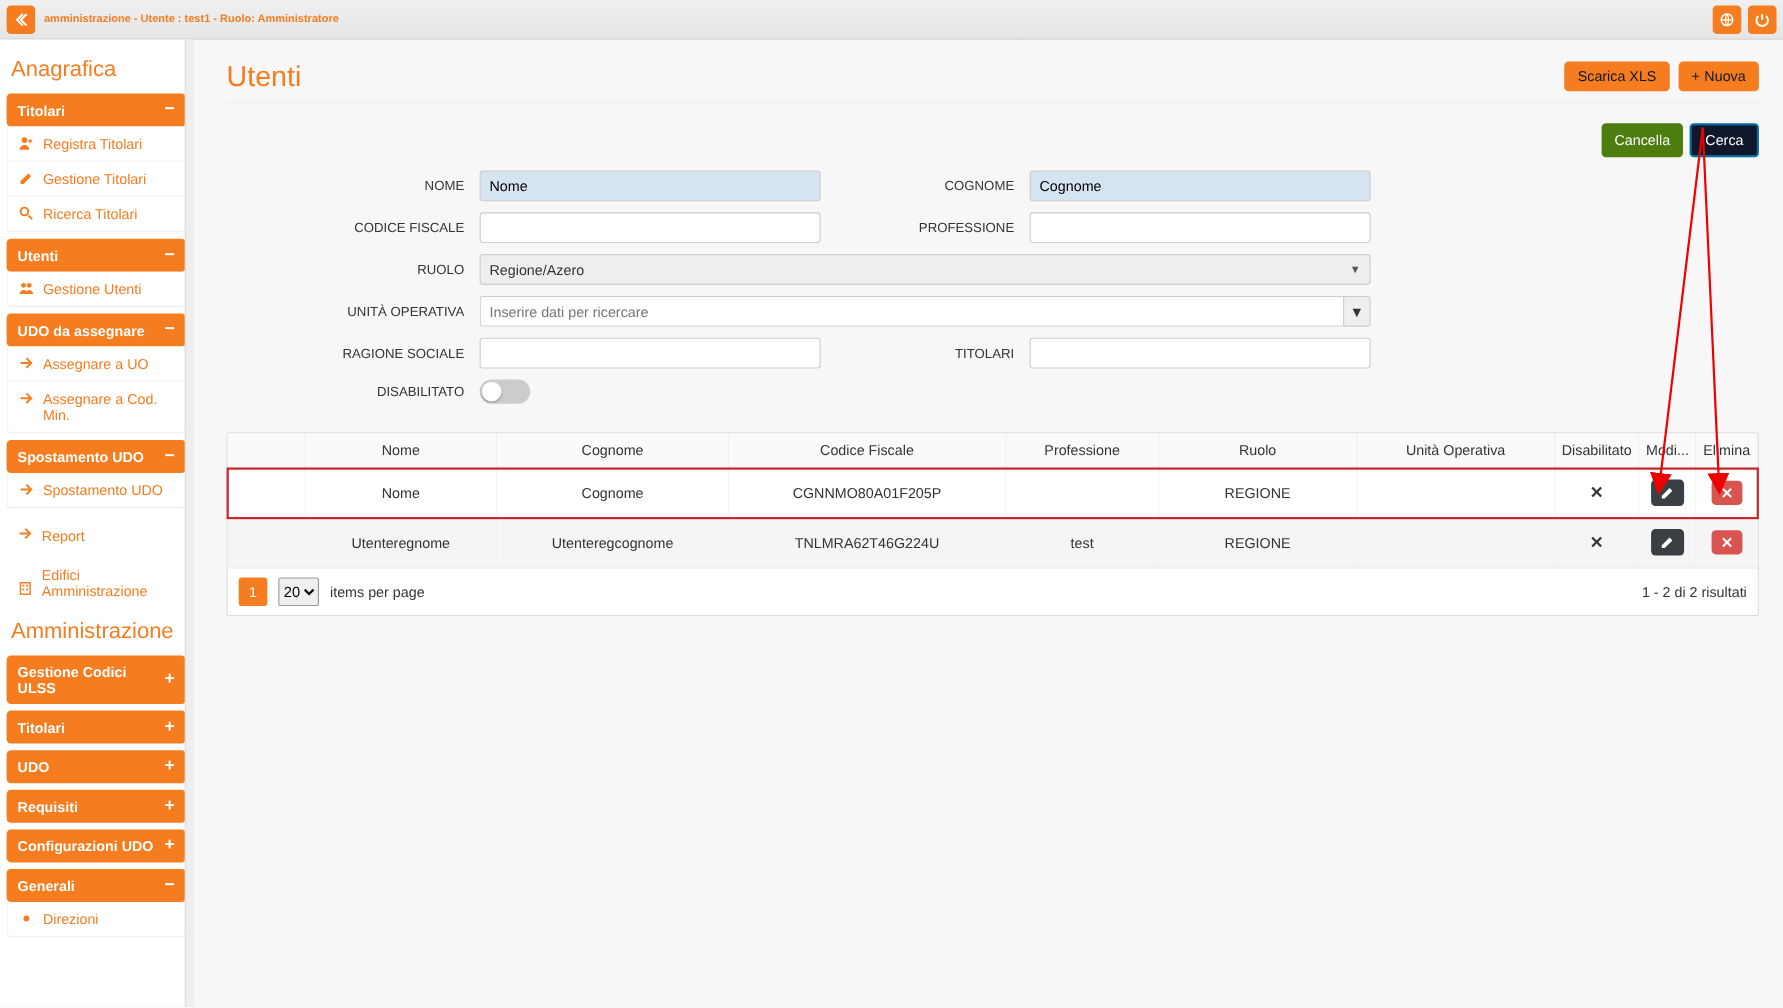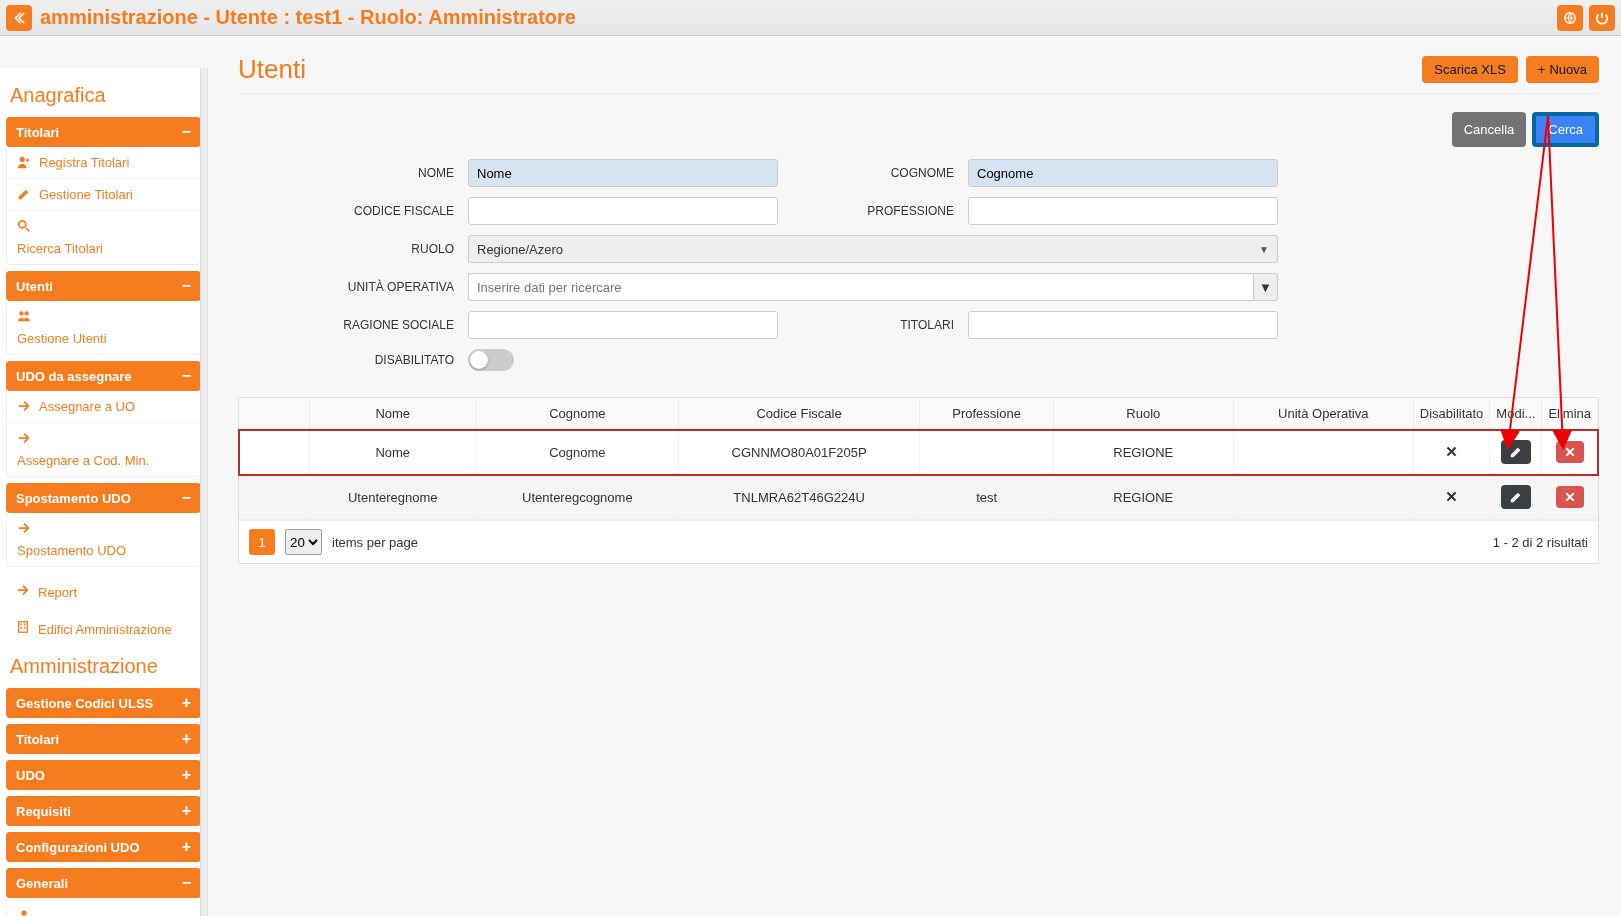--- a/index.html
+++ b/index.html
@@ -2,51 +2,51 @@
 <html><head>
 <meta charset="utf-8">
 <style>
 * { box-sizing: border-box; margin: 0; padding: 0; }
 body { font-family: Arial, sans-serif; font-size: 13px; background: #f7f7f7; color: #333; }
 
 
 .topbar { height: 36px; background: linear-gradient(#f0f0f0,#e6e6e6); border-bottom:1px solid #ccc; display:flex; align-items:center; padding:0 6px; }
 .topbar .collapse-btn { width:26px; height:26px; background:#f57c1f; border-radius:4px; display:flex; align-items:center; justify-content:center; cursor:pointer; margin-right:8px; }
 .topbar .collapse-btn svg { fill:#fff; }
-.topbar-title { color:#f57c1f; font-weight:bold; font-size:20px; flex:1; }
+.topbar-title { color:#f57c1f; font-weight:bold; font-size:10px; flex:1; }
 .topbar-right { display:flex; gap:6px; }
 .topbar-right .icon-btn { width:26px; height:26px; background:#f57c1f; border-radius:4px; display:flex; align-items:center; justify-content:center; cursor:pointer; }
 .topbar-right .icon-btn svg { fill:#fff; width:14px; height:14px; }
 
 .layout { display:flex; height:calc(100vh - 36px); }
 
 
-.sidebar { width:208px; background:#fff; border-right:1px solid #e2e2e2; padding:8px 6px; overflow-y:auto; position:relative;margin-top:32px; }
+.sidebar { width:176px; background:#fff; border-right:1px solid #e2e2e2; padding:8px 6px; overflow-y:auto; position:relative; }
 .sidebar::after { content:''; position:absolute; right:0; top:0; bottom:0; width:6px; background:#eee; border-left:1px solid #ddd; }
 .sidebar h2 { color:#f57c1f; font-size:20px; font-weight:normal; margin:8px 4px 10px; }
 .sb-section { margin-bottom:6px; }
 .sb-header { background:#f57c1f; color:#fff; padding:7px 10px; border-radius:4px; font-weight:bold; font-size:13px; display:flex; justify-content:space-between; align-items:center; cursor:pointer; }
 .sb-header .indicator { font-weight:bold; font-size:16px; line-height:1; }
 .sb-items { background:#fff; border:1px solid #eee; border-top:none; border-radius:0 0 4px 4px; }
 .sb-item { padding:8px 10px; color:#f57c1f; display:flex; align-items:flex-start; gap:8px; cursor:pointer; border-bottom:1px solid #f5f5f5; }
-.sb-item:last-child { border-bottom:none;flex-direction:column; }
+.sb-item:last-child { border-bottom:none; }
 .sb-item .ico { width:14px; display:inline-flex; }
 .sb-item .ico svg { fill:#f57c1f; width:14px; height:14px; }
 .sb-link { padding:10px 10px; color:#f57c1f; display:flex; align-items:flex-end; gap:8px; cursor:pointer; }
 .sb-link .ico svg{ fill:#f57c1f; width:14px; height:14px;}
 
 
 .main { flex:1; padding:18px 22px 18px 30px; overflow:auto; position:relative; }
 .page-head { display:flex; align-items:center; justify-content:space-between; border-bottom:1px solid #eee; padding-bottom:8px; margin-bottom:18px; }
 .page-title { color:#f57c1f; font-size:26px; font-weight:normal; }
 .head-actions { display:flex; gap:8px; }
 .btn { border:none; padding:6px 12px; border-radius:4px; font-size:13px; cursor:pointer; display:inline-flex; align-items:center; gap:4px; }
 .btn-orange { background:#f57c1f; color:#0f172a; }
-.btn-orange-outline { background:#3b82f6; color:#fff; border:4px solid #0369a1; }
-.btn-gray { background:#737373; color:#fff; }
+.btn-orange-outline { background:#0f172a; color:#fff; border:2px solid #0369a1; }
+.btn-gray { background:#4d7c0f; color:#fff; }
 .btn-dark { background:#3a3f44; color:#fff; padding:5px 8px; }
 .btn-red { background:#d9534f; color:#fff; padding:5px 8px; }
 
 .filter-actions { display:flex; justify-content:flex-end; gap:6px; margin-bottom:12px; }
 
 
 .form-area { max-width:1000px; margin-left:70px; }
 .form-row { display:flex; align-items:center; margin-bottom:10px; }
 .form-row.full .field { flex:1; }
 .col { display:flex; align-items:center; flex:1; }

